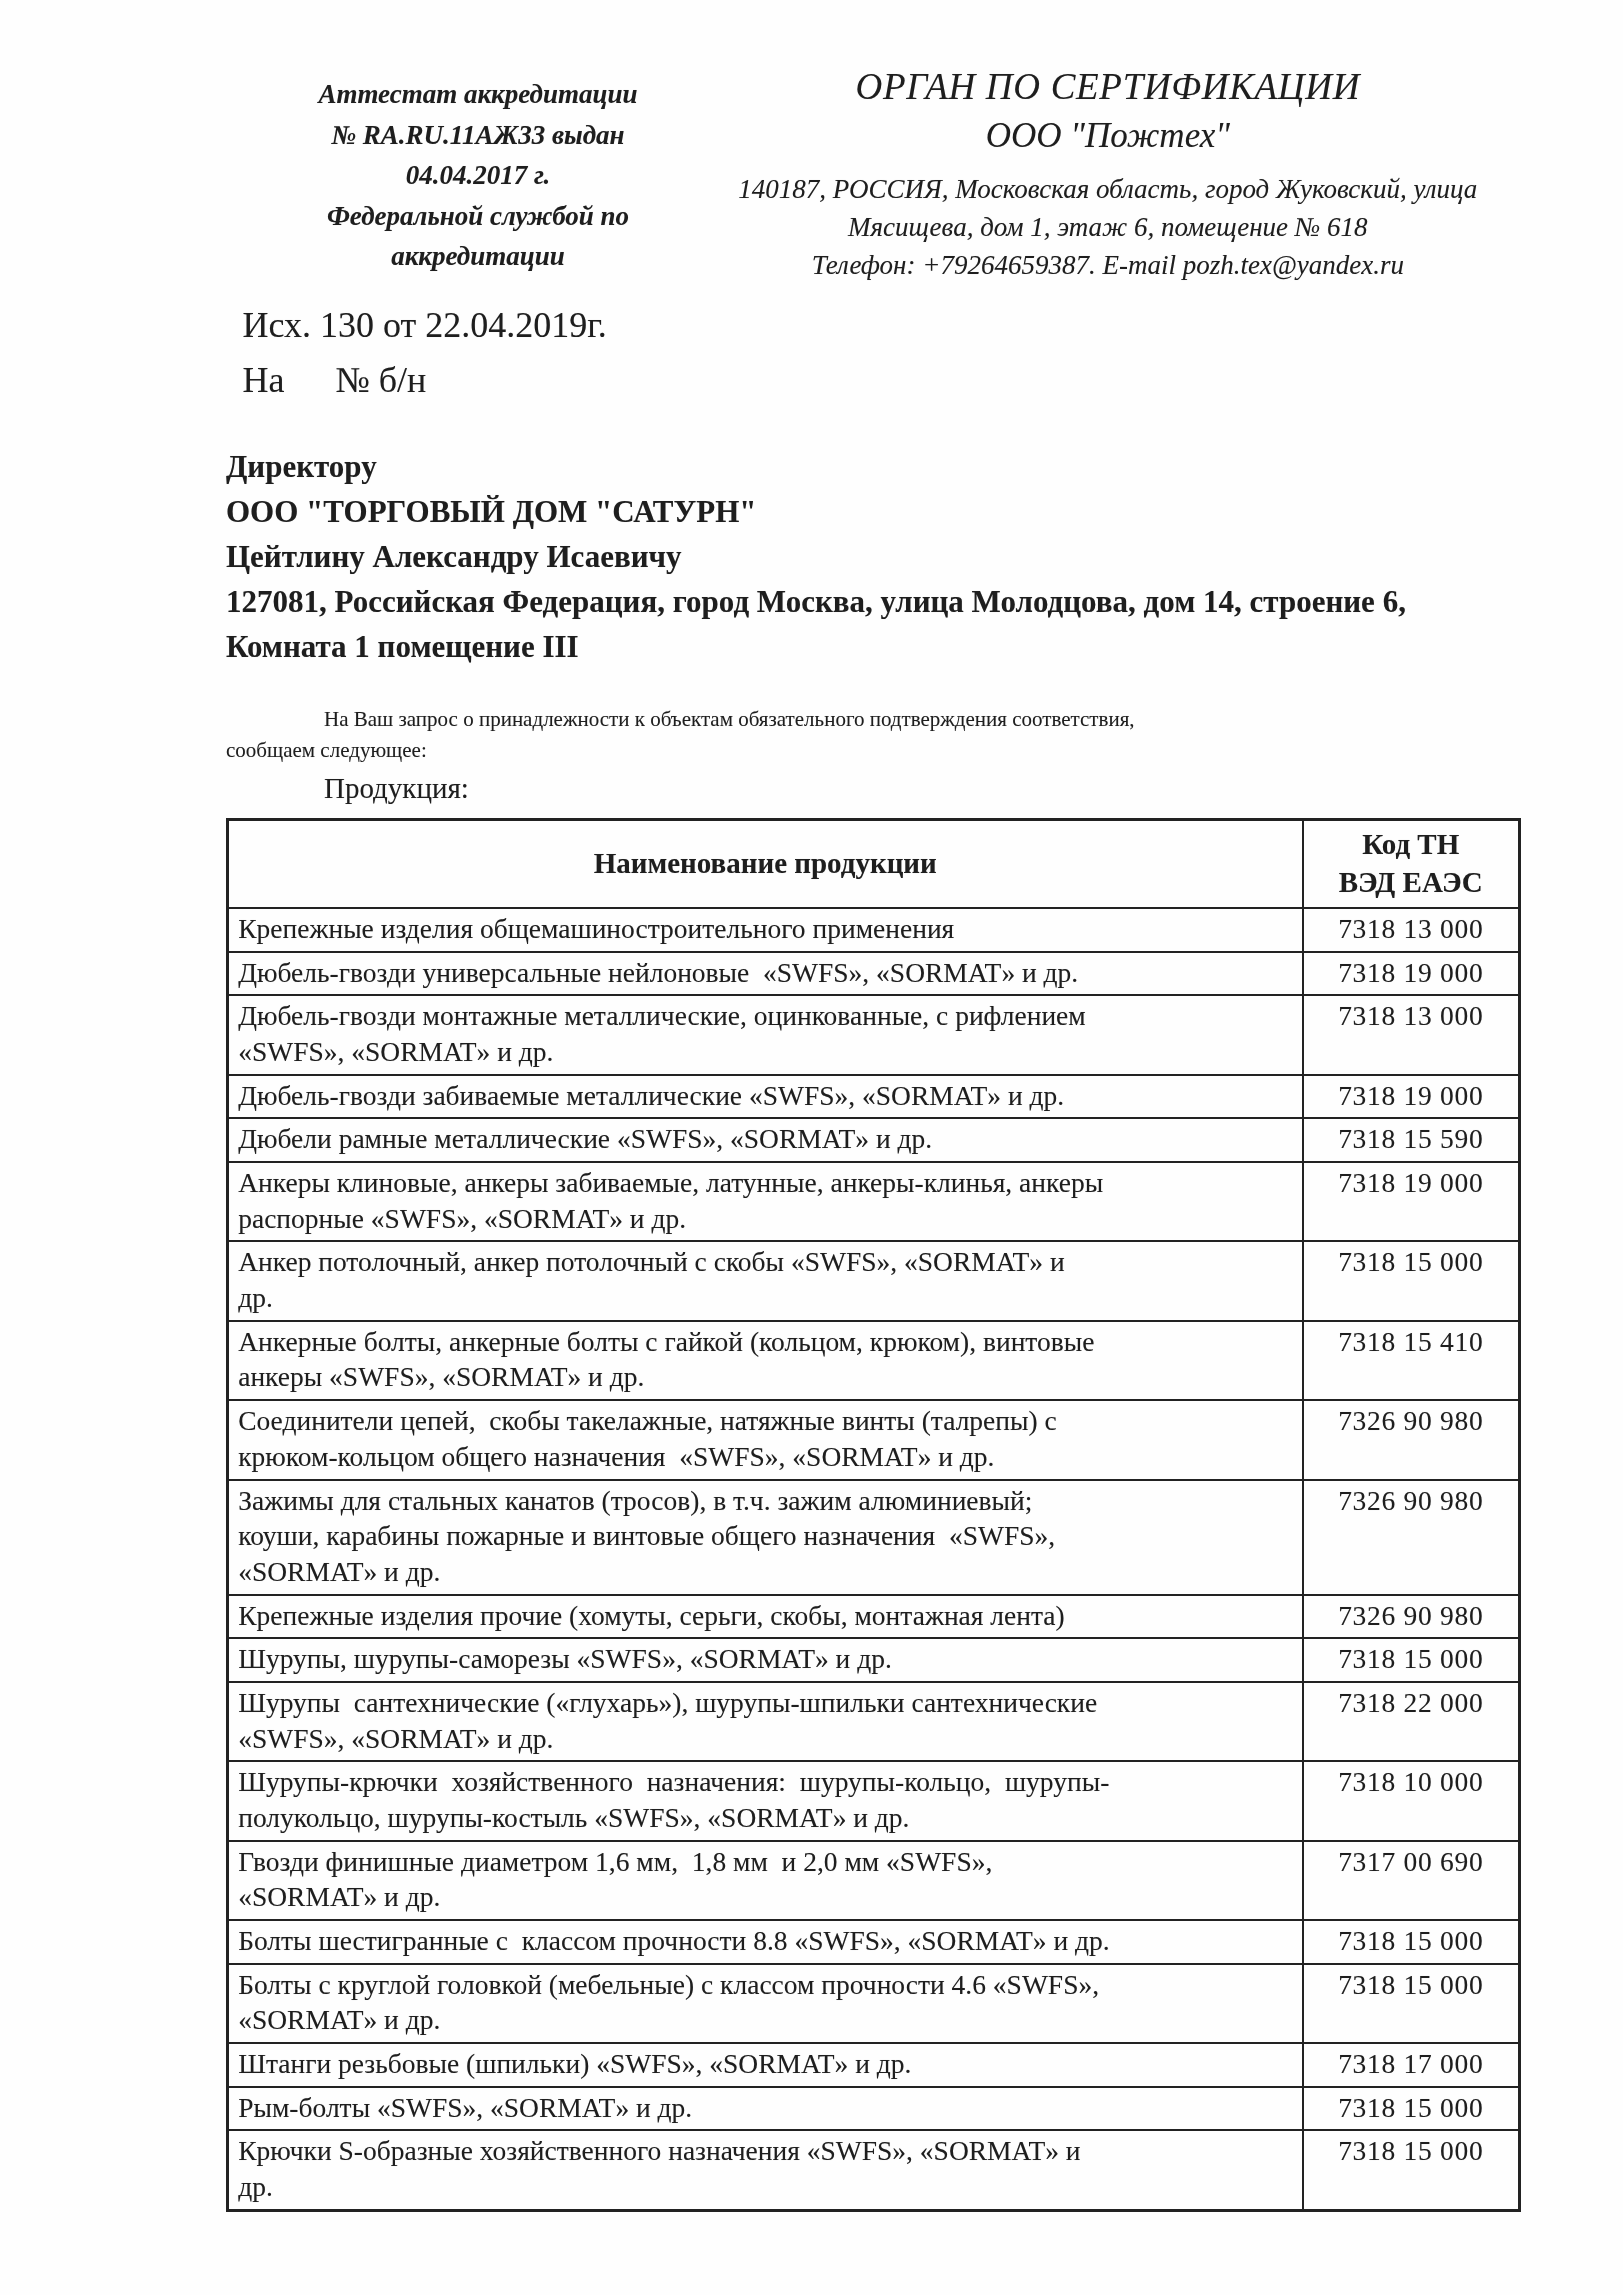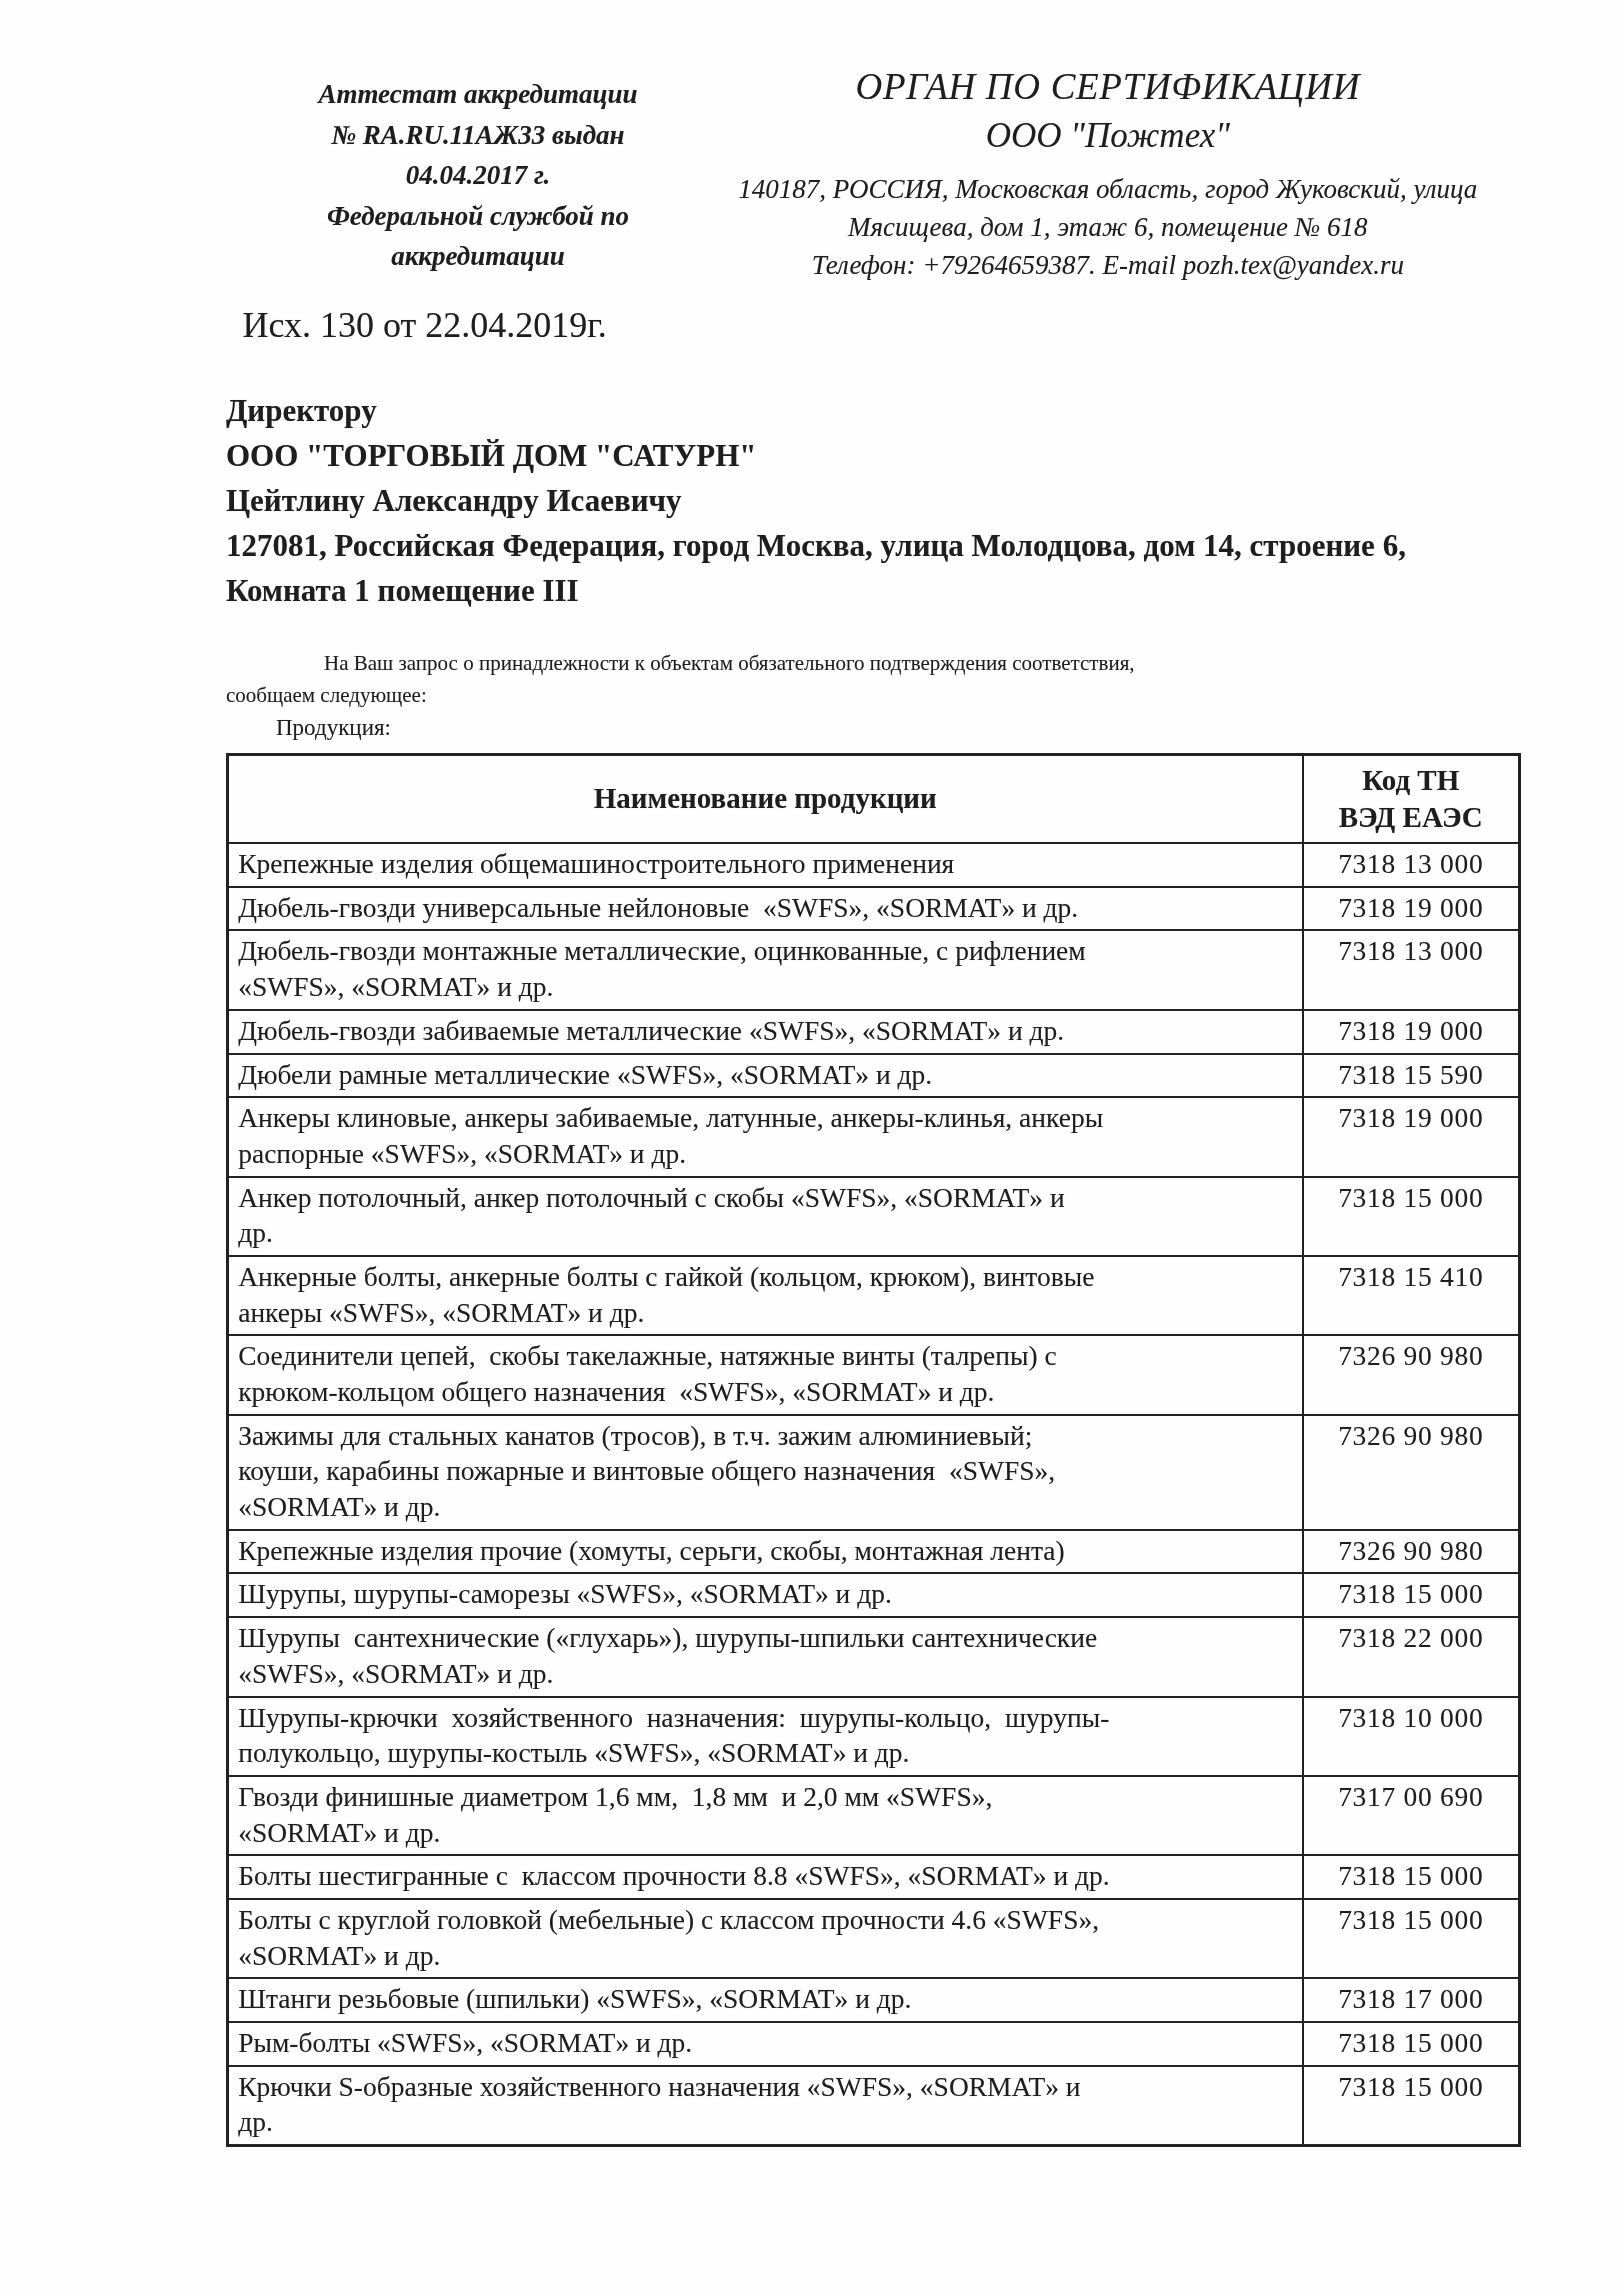--- a/index.html
+++ b/index.html
@@ -53,23 +53,23 @@
   
   .intro {
     margin-top: 34px;
     font-size: 21px;
     line-height: 1.5;
     text-indent: 98px;
     white-space: pre-wrap;
     width: 1304px;
   }
   .products-label {
-    font-size: 23px;
+    font-size: 29px;
     line-height: 1.5;
-    margin-left: 50px;
+    margin-left: 98px;
   }
 
   
   table.products {
     margin-top: 7.9px;
     border-collapse: collapse;
     table-layout: fixed;
     width: 1293px;
     font-size: 27.5px;
   }
@@ -124,20 +124,23 @@
       <div class="org-address">
         <div>140187, РОССИЯ, Московская область, город Жуковский, улица</div>
         <div>Мясищева, дом 1, этаж 6, помещение № 618</div>
         <div>Телефон: +79264659387. E-mail pozh.tex@yandex.ru</div>
       </div>
     </div>
   </div>
 
   <div class="refs">
     <div>Исх. 130 от 22.04.2019г.</div>
+    <div>
+      <span>На</span><span class="gap">№ б/н</span>
+    </div>
   </div>
 
   <div class="addressee">
     <div>Директору</div>
     <div>ООО "ТОРГОВЫЙ ДОМ "САТУРН"</div>
     <div>Цейтлину Александру Исаевичу</div>
     <div>127081, Российская Федерация, город Москва, улица Молодцова, дом 14, строение 6,</div>
     <div>Комната 1 помещение III</div>
   </div>
 

